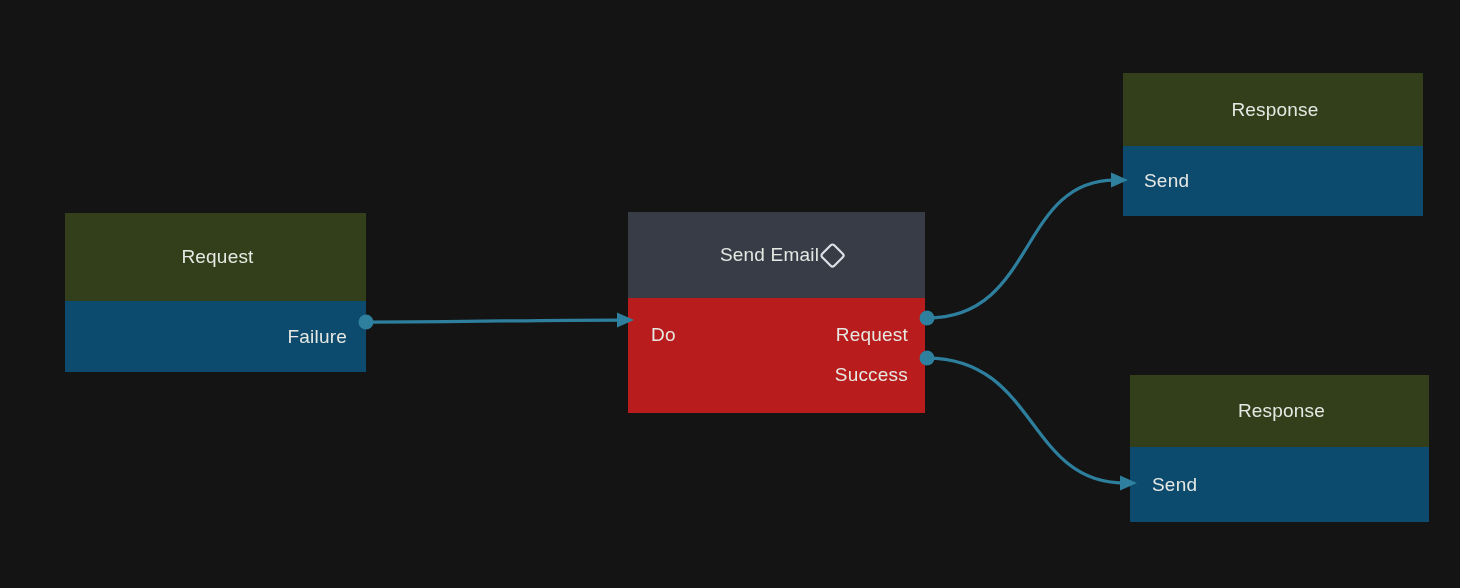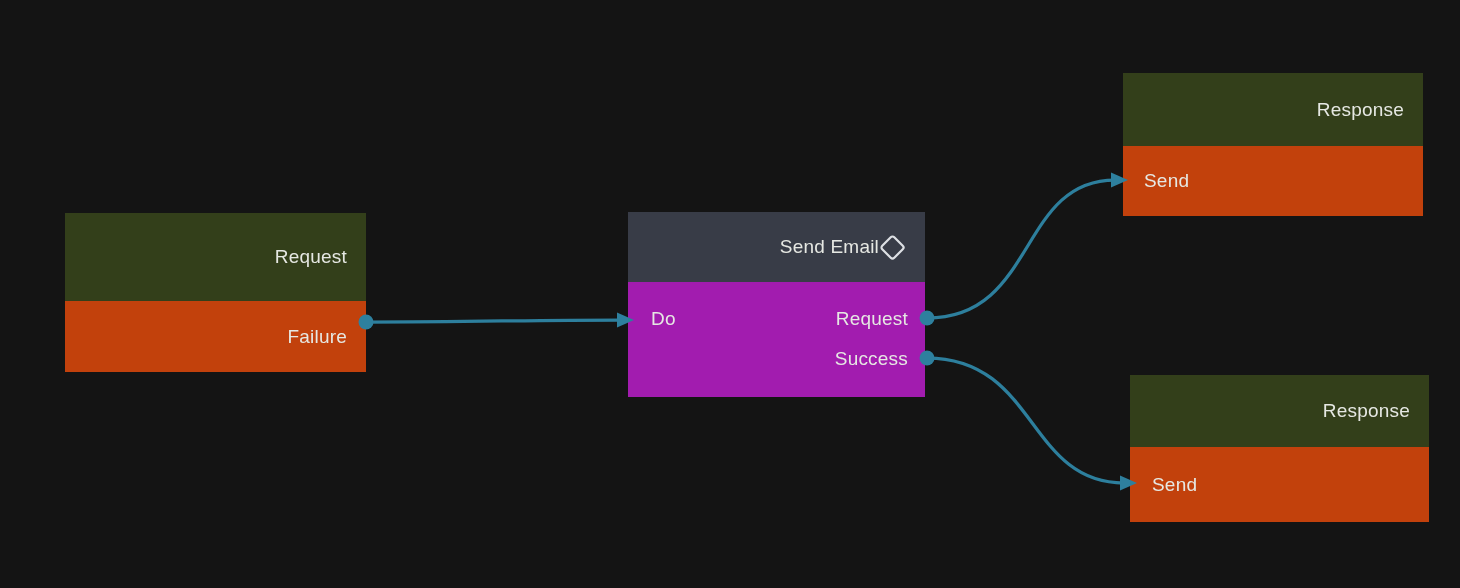--- a/index.html
+++ b/index.html
@@ -6,37 +6,37 @@
   html, body { background:#141414; }
   .canvas {
     position:relative; width:1460px; height:588px;
     background:#141414; overflow:hidden;
     font-family:"Liberation Sans", sans-serif;
   }
   .edge-layer { position:absolute; left:0; top:0; width:1460px; height:588px; z-index:5; pointer-events:none; }
   .edge-layer * { pointer-events:auto; }
 
   .node { position:absolute; color:#e6e8e3; z-index:2; }
-  .node-header { display:flex; align-items:center; justify-content:flex-end; padding:0 19px 0 23px; }
+  .node-header { display:flex; align-items:center; justify-content:center; padding:0 19px 0 23px; }
   .node-title { font-size:19px; letter-spacing:.2px; white-space:nowrap; }
   .port-label { font-size:19px; letter-spacing:.2px; white-space:nowrap; }
 
   .olive .node-header { background:#333f1a; }
-  .olive .node-body   { background:#c2410c;text-align:right; }
+  .olive .node-body   { background:#0c4a6e;text-align:right; }
   .slate .node-header { background:#383c47; }
-  .slate .node-body   { background:#a21caf; }
+  .slate .node-body   { background:#b91c1c; }
 
   
   #node-request { left:65px; top:213px; width:301px; }
   #node-request .node-header { height:88px; }
   #node-request .node-body { height:71px; display:flex; align-items:center; justify-content:flex-end; padding-right:19px; }
 
   
   #node-send-email { left:628px; top:212px; width:297px; }
-  #node-send-email .node-header { height:70px;padding-left:32px; }
+  #node-send-email .node-header { height:86px;padding-left:32px; }
   #node-send-email .node-body { height:115px; padding-top:17px; }
   #node-send-email .port-row { height:40px; display:flex; align-items:center; justify-content:space-between; padding:0 17px 0 23px; }
   #node-send-email .port-row .spacer { flex:1; }
 
   
   #node-response-top { left:1123px; top:73px; width:300px; }
   #node-response-top .node-header { height:73px; }
   #node-response-top .node-body { height:70px; display:flex; align-items:center; padding-left:21px; }
 
   #node-response-bottom { left:1130px; top:375px; width:299px; }

